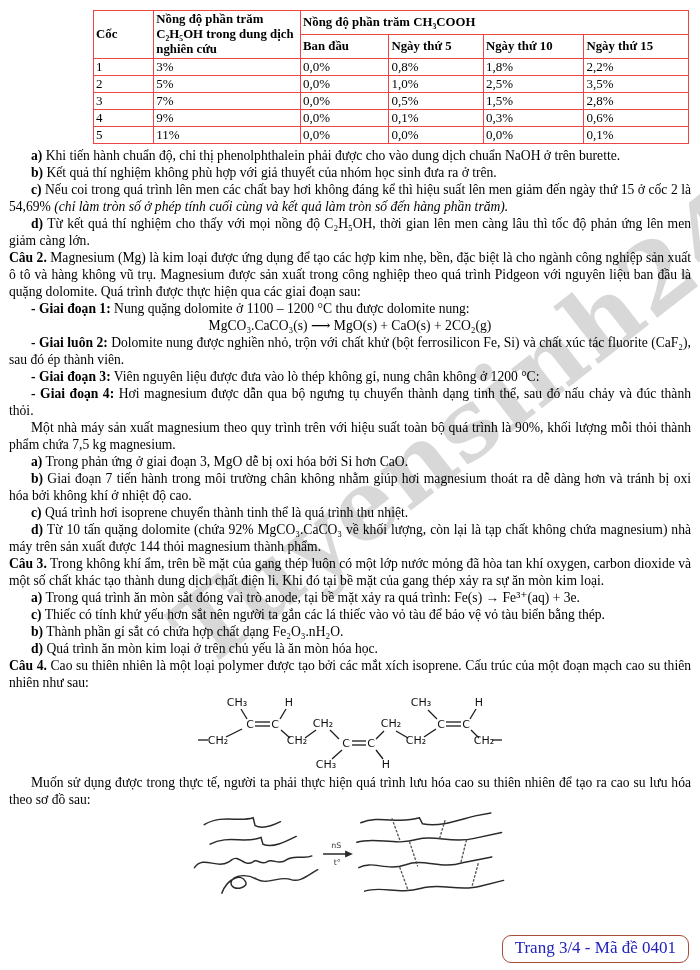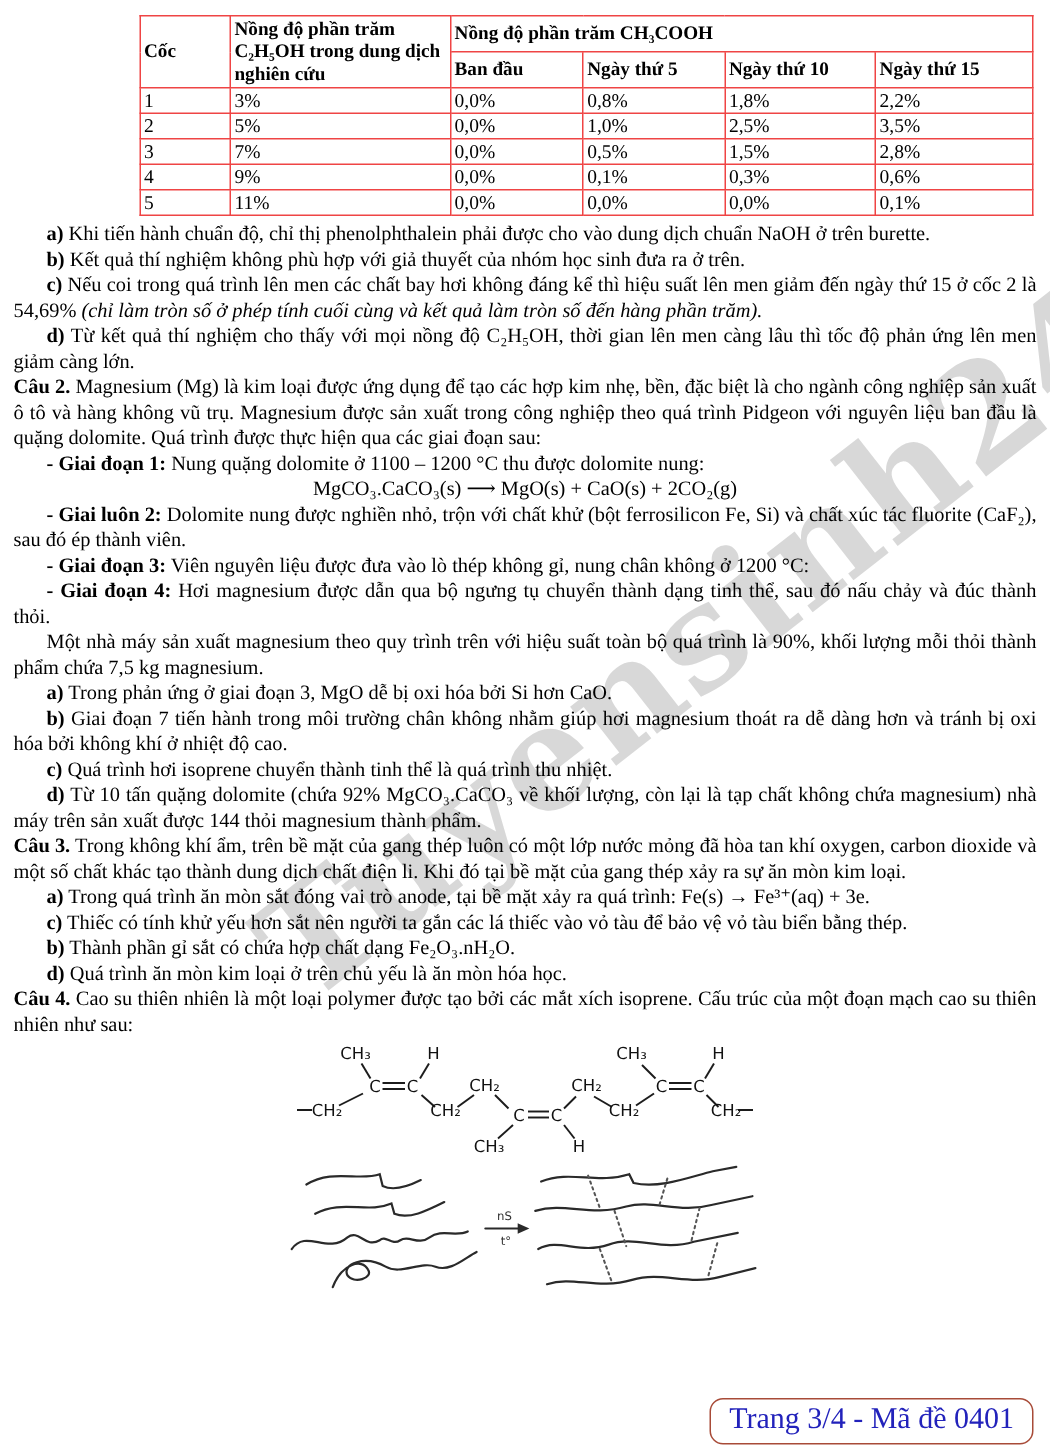--- a/index.html
+++ b/index.html
@@ -35,21 +35,21 @@
   svg.struct text{font-family:"DejaVu Sans","Liberation Sans",sans-serif;font-size:11px;fill:#111;text-anchor:middle;}
   svg.scheme{display:block;margin:1px auto 0 auto;}
   svg.scheme path{fill:none;stroke:#2a2a2a;stroke-width:1.5;stroke-linecap:round;}
   svg.scheme path.slink{stroke-width:1.4;stroke-dasharray:1.6 2.6;stroke:#555;}
   svg.scheme text{font-family:"DejaVu Sans","Liberation Sans",sans-serif;font-size:8px;fill:#333;text-anchor:middle;}
   svg.scheme polygon{fill:#2a2a2a;}
   .footer-box{
     position:absolute;right:11px;bottom:7px;z-index:2;
     border:1.6px solid #a84b38;border-radius:9px;
     padding:2px 12px 4px 12px;
-    color:#2222bb;font-size:20px;background:#fff;
+    color:#2222bb;font-size:17px;background:#fff;
   }
 </style>
 </head>
 <body>
 
 <div class="watermark">Tuyensinh247</div>
 
 <div class="page">
 
   <table class="conc">
@@ -179,20 +179,21 @@
       <text x="190" y="74">H</text>
       <text x="195" y="33">CH₂</text>
       <text x="220" y="50">CH₂</text>
       <text x="225" y="12">CH₃</text>
       <text x="245" y="34">C</text>
       <text x="270" y="34">C</text>
       <text x="283" y="12">H</text>
       <text x="288" y="50">CH₂</text>
     </svg>
 
+  <p class="para">Muốn sử dụng được trong thực tế, người ta phải thực hiện quá trình lưu hóa cao su thiên nhiên để tạo ra cao su lưu hóa theo sơ đồ sau:</p>
 
   <svg class="scheme" width="330" height="90" viewBox="0 0 330 92">
     <path d="M16,16 C34,5 52,14 66,9 l2,8 c8,4 18,0 26,-4"></path>
     <path d="M22,36 C40,26 58,36 74,29 l2,7 c10,4 22,-2 34,-8"></path>
     <path d="M6,60 C16,46 30,64 44,52 C52,46 56,60 66,54 C70,50 74,58 80,54 C86,50 92,58 100,52 C108,46 118,52 126,48"></path>
     <path d="M34,86 C40,70 54,66 58,74 C62,80 48,84 44,78 C40,70 56,64 70,72 C80,78 94,68 104,72 C114,76 124,66 132,62"></path>
     <path d="M138,46 L164,46"></path>
     <polygon points="168,46 160,42.5 160,49.5"></polygon>
     <text x="151" y="40">nS</text>
     <text x="152" y="57">t°</text>

